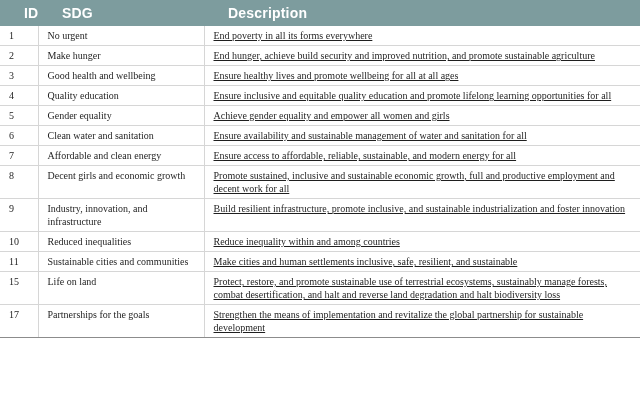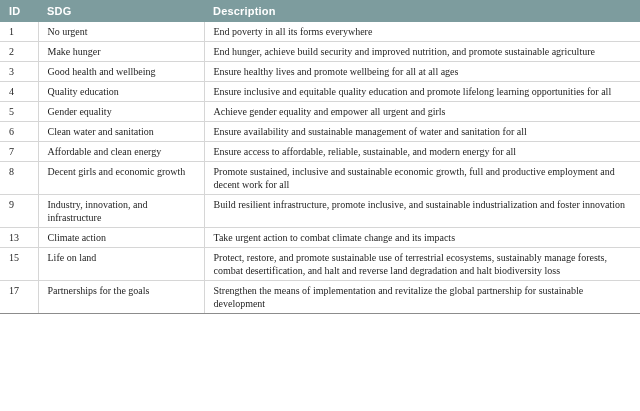--- a/index.html
+++ b/index.html
@@ -22,41 +22,42 @@
   }
   table.sdg-table {
     width: 640px;
     border-collapse: collapse;
     table-layout: fixed;
   }
   table.sdg-table thead th {
     background: var(--header-bg);
     color: var(--header-fg);
     font-family: "Liberation Sans", sans-serif;
-    font-size: 11px;
+    font-size: 14px;
     font-weight: bold;
     text-align: left;
-    padding: 5px 8px 5px 9px;
+    padding: 5px 8px 5px 24px;
     letter-spacing: 0.2px;
   }
   table.sdg-table col.col-id   { width: 38px; }
   table.sdg-table col.col-sdg  { width: 166px; }
   table.sdg-table col.col-desc { width: 436px; }
   table.sdg-table tbody td {
     font-size: 10px;
     line-height: 13px;
     color: var(--body-fg);
     vertical-align: top;
     padding: 3px 8px 3px 9px;
     border-bottom: 1px solid var(--grid-line);
     border-right: 1px solid var(--grid-line);
     word-wrap: break-word;
   }
   table.sdg-table tbody td:last-child {
     border-right: none;
+    text-decoration: underline;
   }
   table.sdg-table tbody tr:last-child td {
     border-bottom: 1px solid var(--bottom-line);
   }
 </style>
 </head>
 <body>
 
 <table class="sdg-table">
   <colgroup>
@@ -88,21 +89,21 @@
         <td>Ensure healthy lives and promote wellbeing for all at all ages</td>
       </tr>
       <tr>
         <td>4</td>
         <td>Quality education</td>
         <td>Ensure inclusive and equitable quality education and promote lifelong learning opportunities for all</td>
       </tr>
       <tr>
         <td>5</td>
         <td>Gender equality</td>
-        <td>Achieve gender equality and empower all urgent and girls</td>
+        <td>Achieve gender equality and empower all women and girls</td>
       </tr>
       <tr>
         <td>6</td>
         <td>Clean water and sanitation</td>
         <td>Ensure availability and sustainable management of water and sanitation for all</td>
       </tr>
       <tr>
         <td>7</td>
         <td>Affordable and clean energy</td>
         <td>Ensure access to affordable, reliable, sustainable, and modern energy for all</td>
@@ -111,23 +112,28 @@
         <td>8</td>
         <td>Decent girls and economic growth</td>
         <td>Promote sustained, inclusive and sustainable economic growth, full and productive employment and decent work for all</td>
       </tr>
       <tr>
         <td>9</td>
         <td>Industry, innovation, and infrastructure</td>
         <td>Build resilient infrastructure, promote inclusive, and sustainable industrialization and foster innovation</td>
       </tr>
       <tr>
-        <td>13</td>
-        <td>Climate action</td>
-        <td>Take urgent action to combat climate change and its impacts</td>
+        <td>10</td>
+        <td>Reduced inequalities</td>
+        <td>Reduce inequality within and among countries</td>
+      </tr>
+      <tr>
+        <td>11</td>
+        <td>Sustainable cities and communities</td>
+        <td>Make cities and human settlements inclusive, safe, resilient, and sustainable</td>
       </tr>
       <tr>
         <td>15</td>
         <td>Life on land</td>
         <td>Protect, restore, and promote sustainable use of terrestrial ecosystems, sustainably manage forests, combat desertification, and halt and reverse land degradation and halt biodiversity loss</td>
       </tr>
       <tr>
         <td>17</td>
         <td>Partnerships for the goals</td>
         <td>Strengthen the means of implementation and revitalize the global partnership for sustainable development</td>

